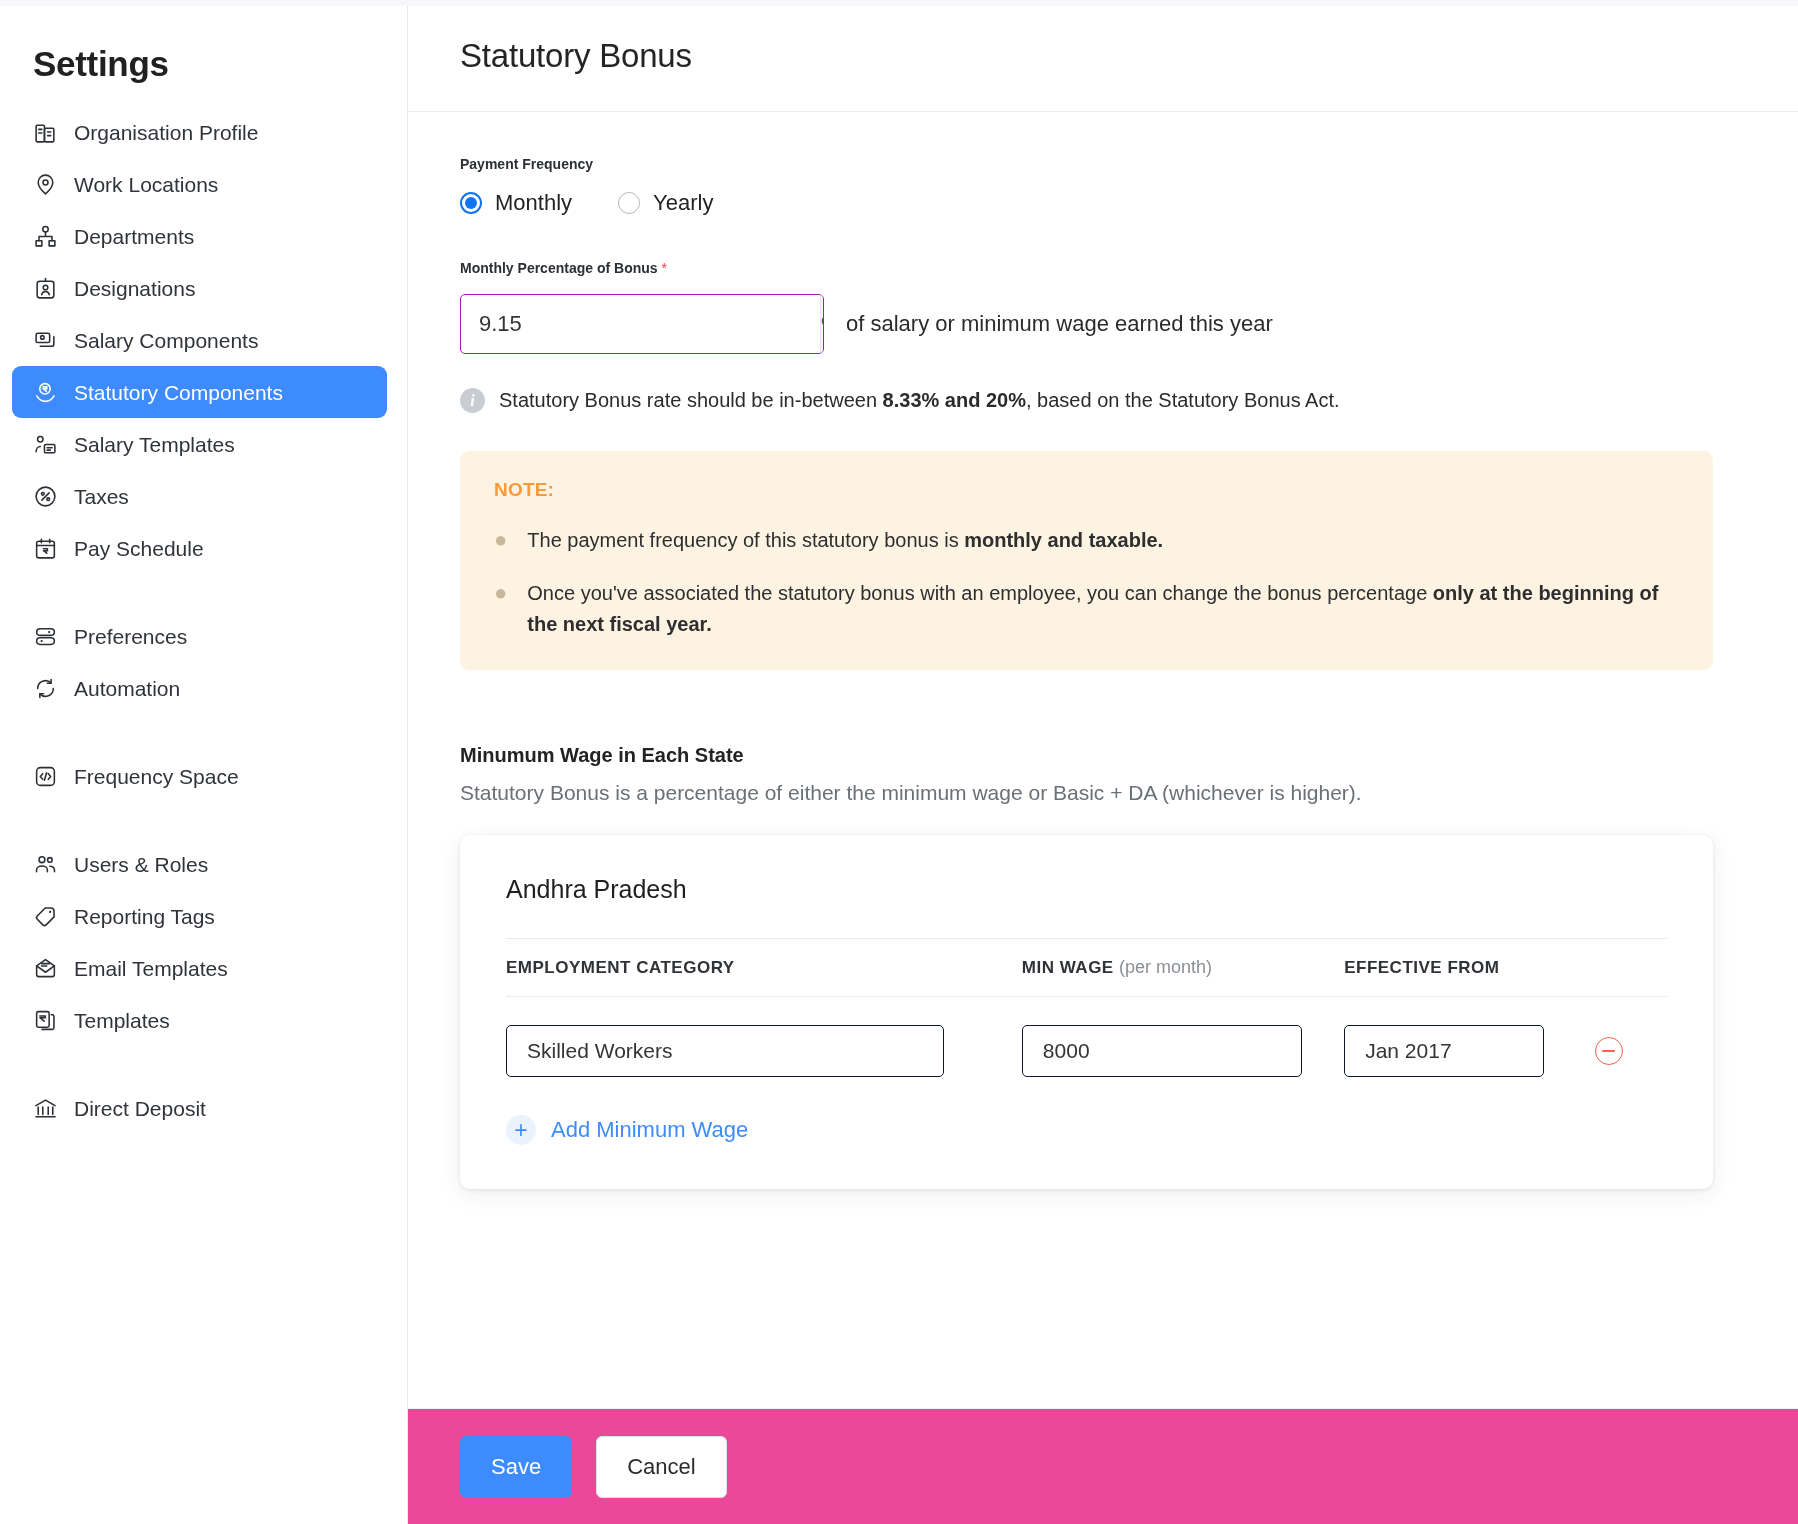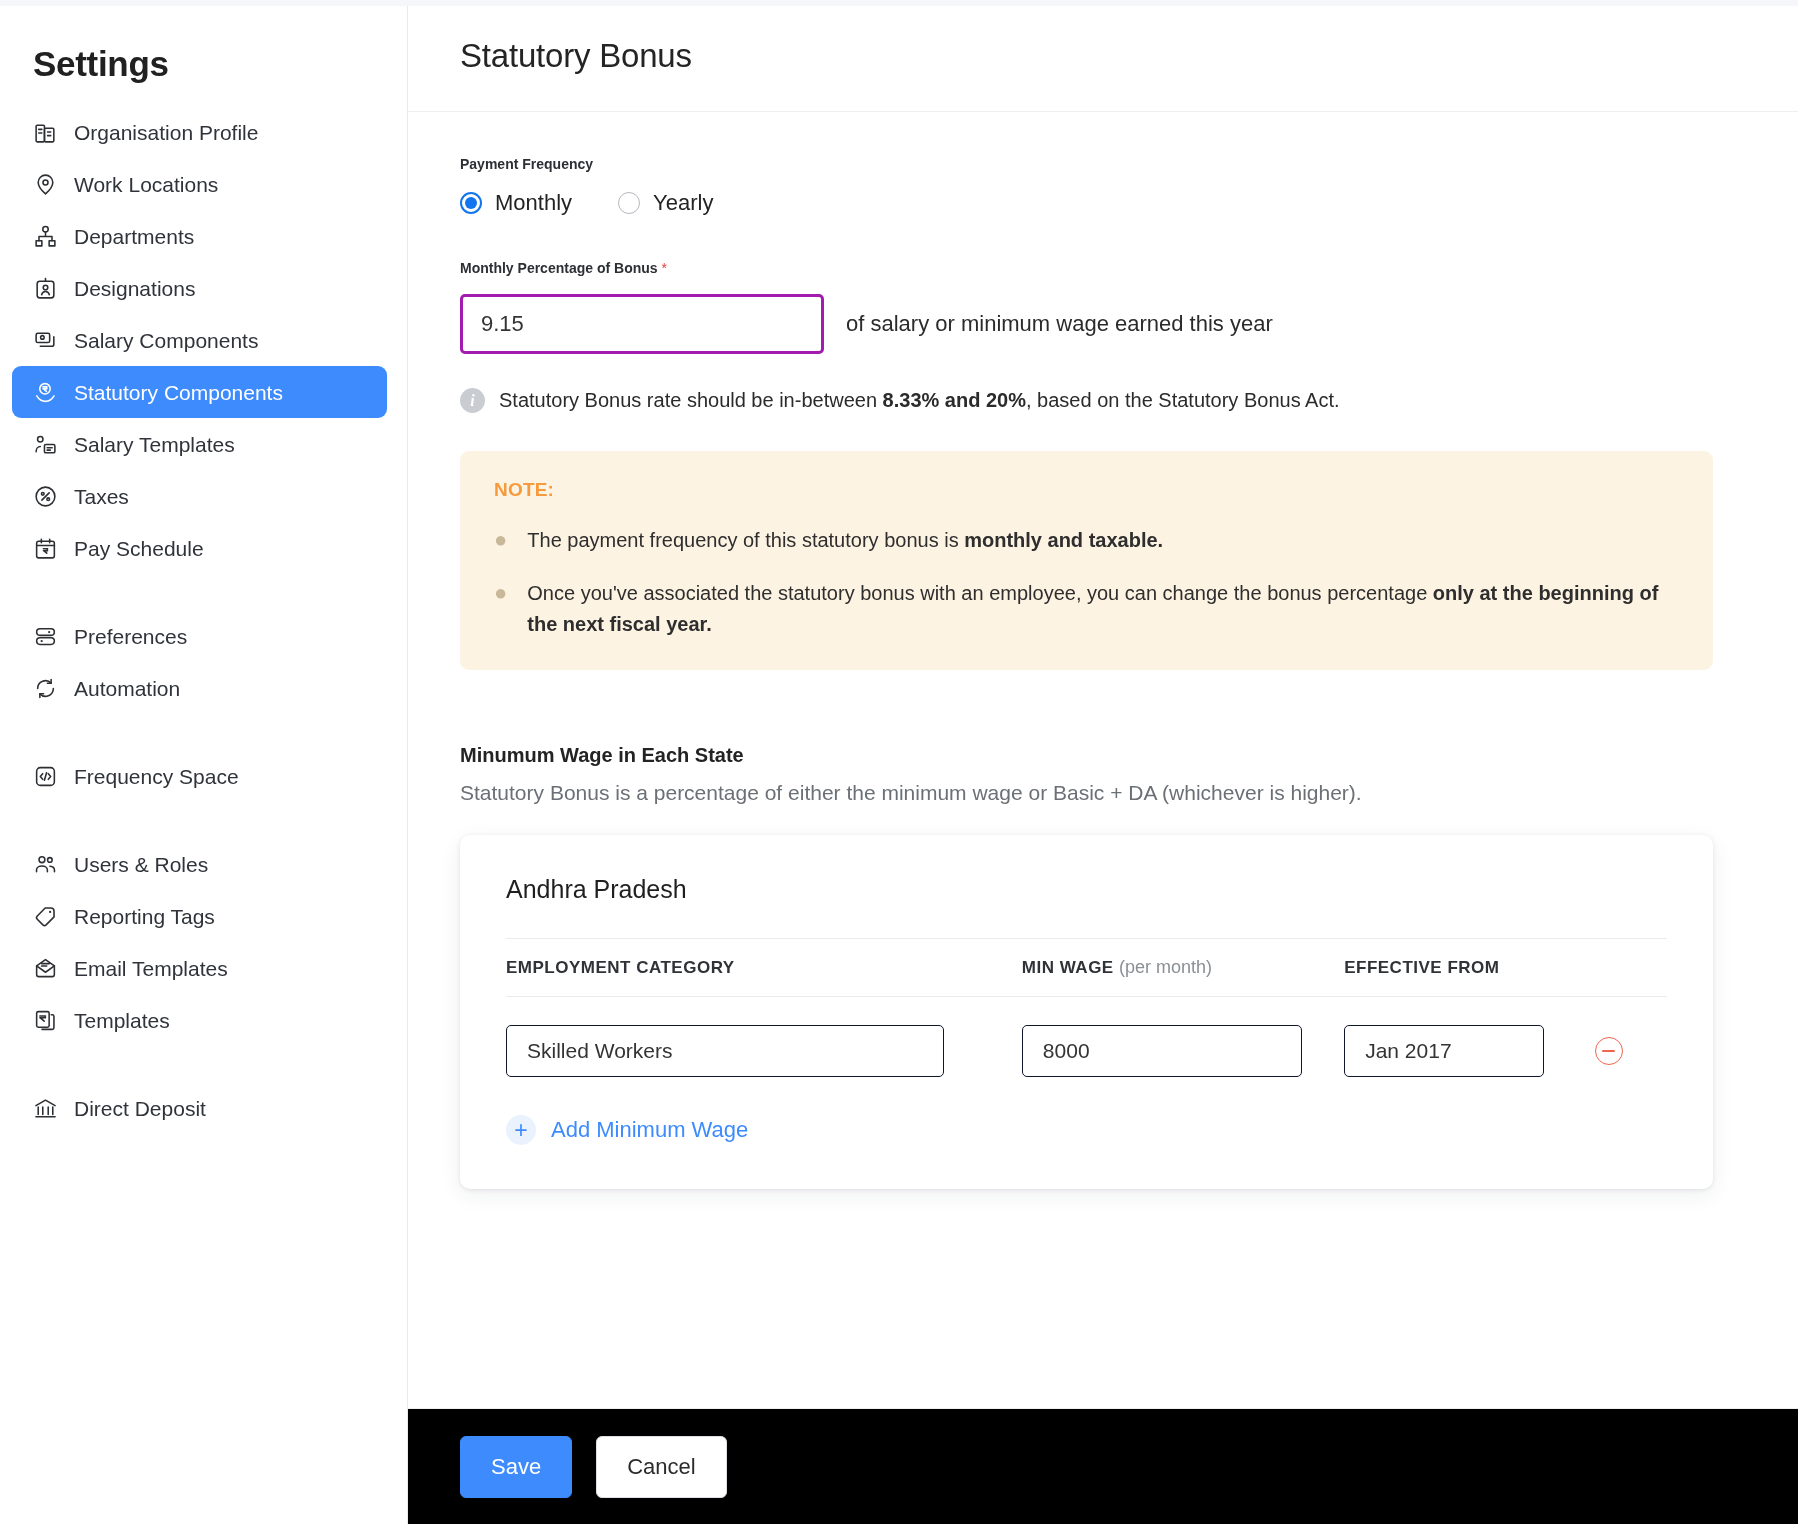--- a/index.html
+++ b/index.html
@@ -170,21 +170,21 @@
   .pct-row {
     display: flex;
     align-items: center;
     gap: 22px;
     margin-bottom: 34px;
   }
   .input-group {
     display: flex;
     height: 60px;
     width: 364px;
-    border: 3px solid #a21caf;
+    border: 1px solid #a21caf;
     border-radius: 5px;
     overflow: hidden;
     background: #fff;
     gap: 35px;
   }
   .input-group input {
     flex: 1;
     border: 0;
     outline: none;
     font-family: inherit;
@@ -368,21 +368,21 @@
   }
   .add-label { color: #3d8bfd; font-size: 22px; }
 
   
   .footer {
     position: absolute;
     left: 0; bottom: 0;
     width: 100%;
     height: 116px;
     border-top: 1px solid #eceef1;
-    background: #000000;
+    background: #ec4899;
     display: flex;
     align-items: center;
     gap: 24px;
     padding-left: 52px;
   }
   .btn {
     font-family: inherit;
     font-size: 22px;
     border-radius: 6px;
     cursor: pointer;

